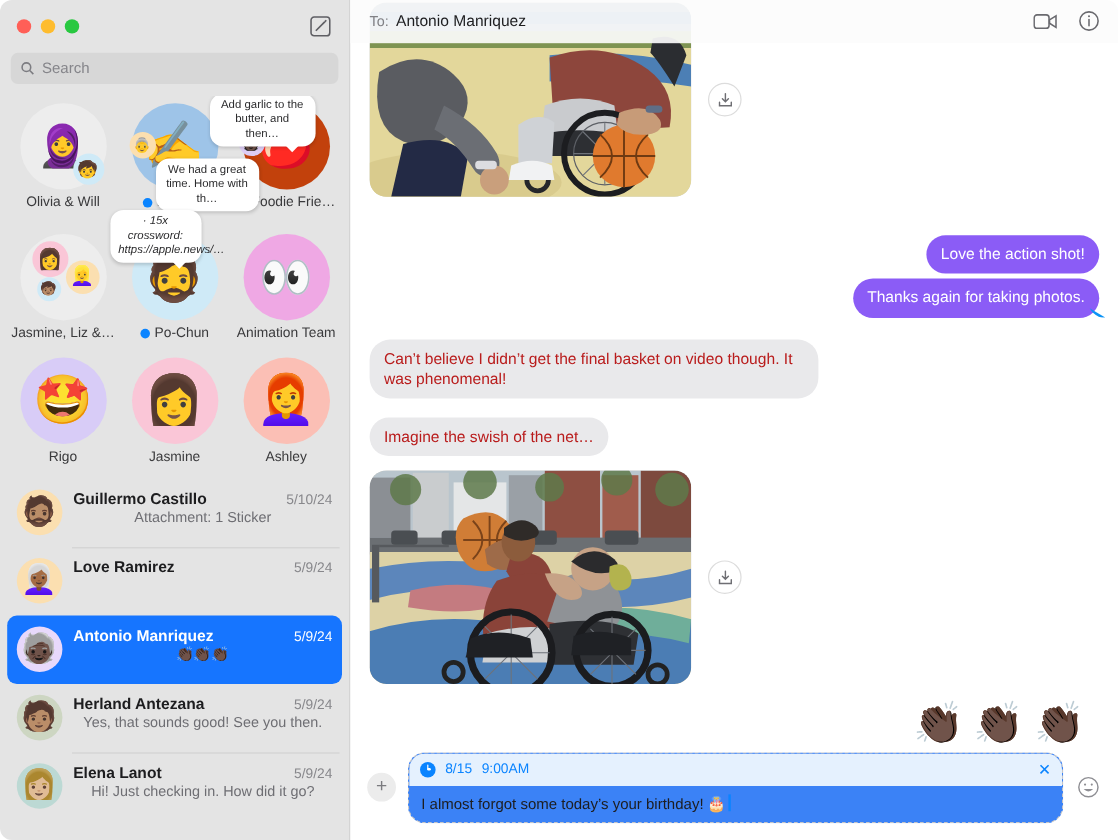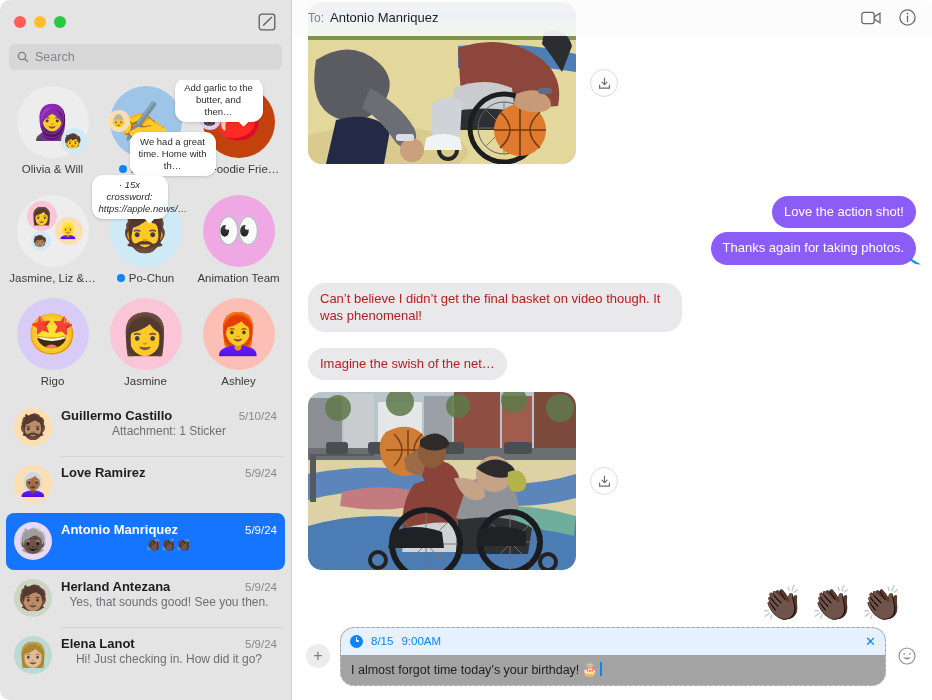--- a/index.html
+++ b/index.html
@@ -247,21 +247,21 @@
     background: #ececec; color: #7b7b7f;
     display: flex; align-items: center; justify-content: center;
     font-size: 16px; line-height: 1; flex: 0 0 24px;
     cursor: pointer;
   }
   .input-box {
     flex: 1;
     border: 1px dashed #c4c4c6;
     border-radius: 14px;
     overflow: hidden;
-    background: #a3a3a3;
+    background: #3b82f6;
   }
   .smart-bar {
     background: #e5f1fe;
     display: flex; align-items: center;
     height: 27px; padding: 0 9px; gap: 8px;
   }
   .clock-ico {
     width: 13px; height: 13px; border-radius: 50%;
     background: #0a84ff; position: relative; flex: 0 0 13px;
   }
@@ -650,21 +650,21 @@
     <div class="composer">
       <div class="plus-btn">+</div>
       <div class="input-box">
         <div class="smart-bar">
           <span class="clock-ico"></span>
           <span class="smart-date">8/15</span>
           <span class="smart-time">9:00AM</span>
           <span class="smart-x">✕</span>
         </div>
         <div class="input-line">
-          <span>I almost forgot time today’s your birthday! 🎂</span>
+          <span>I almost forgot some today’s your birthday! 🎂</span>
           <span class="caret"></span>
         </div>
       </div>
       <div class="emoji-btn">
         <svg width="18" height="18" viewBox="0 0 18 18" fill="none" stroke="#8e8e93" stroke-width="1.2">
           <circle cx="9" cy="9" r="8"></circle>
           <circle cx="6.2" cy="6.8" r="0.9" fill="#8e8e93" stroke="none"></circle>
           <circle cx="11.8" cy="6.8" r="0.9" fill="#8e8e93" stroke="none"></circle>
           <path d="M5 10.6 q4 4 8 0 Z" fill="#8e8e93" stroke="none"></path>
         </svg>

